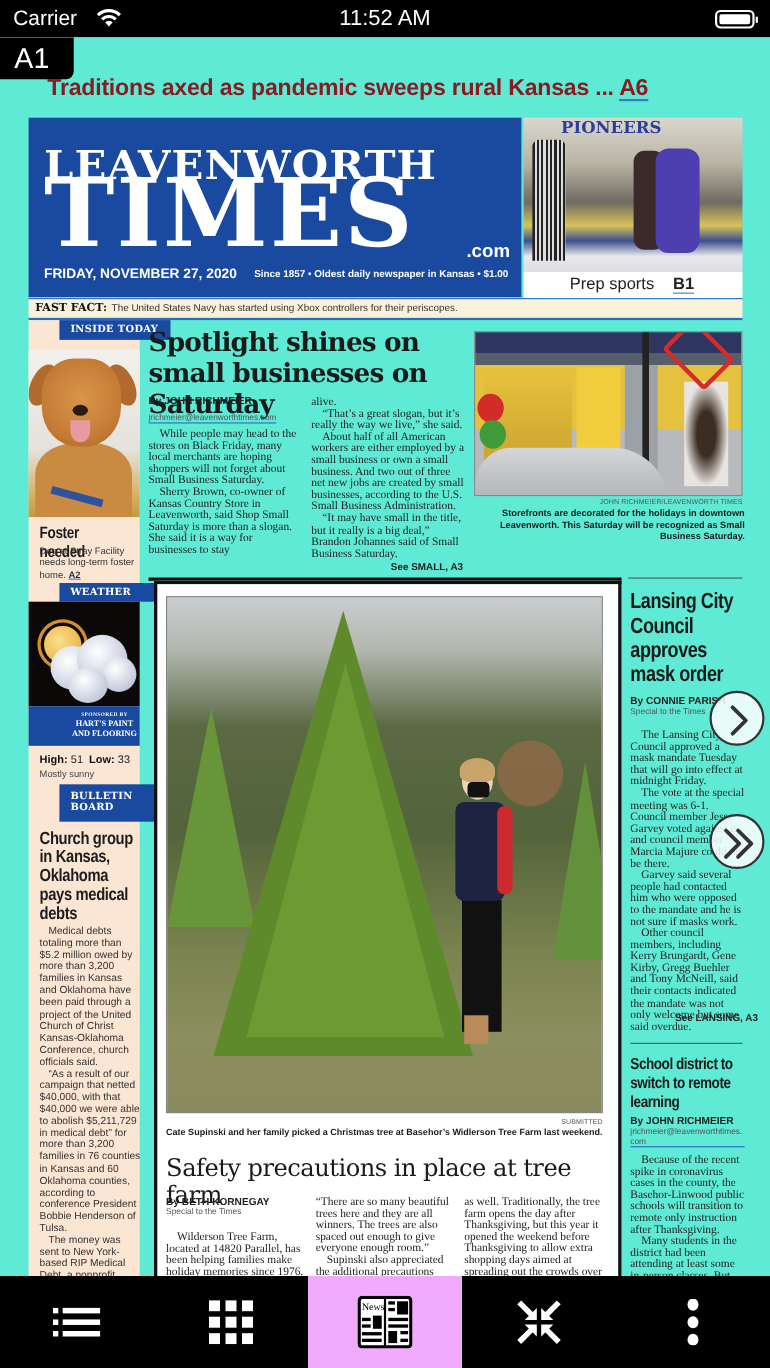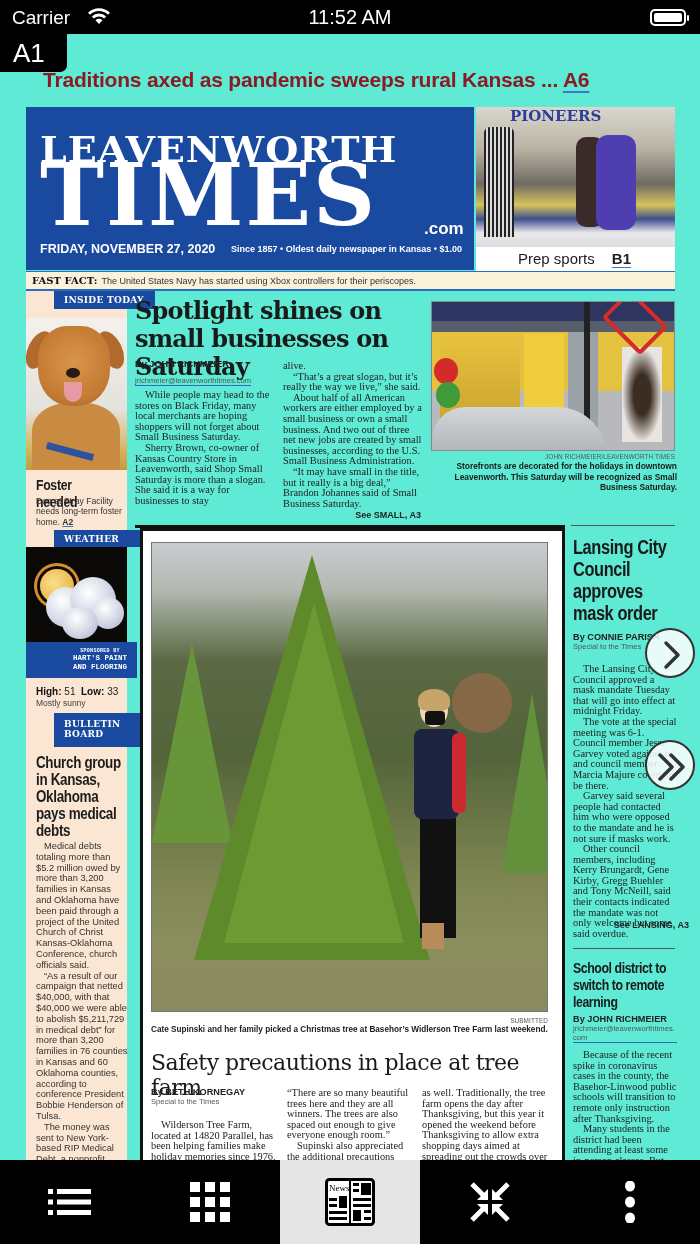--- a/index.html
+++ b/index.html
@@ -57,21 +57,21 @@
   .side-title { position: absolute; left: 10px; font-family: "Liberation Sans", sans-serif; font-weight: bold; color: #1c1c1c; letter-spacing: -0.4px; transform-origin: left top; }
   .side-text { position: absolute; left: 10px; width: 88px; font-size: 8.6px; color: #333; line-height: 10.3px; }
   .side-text .pg { font-weight: bold; text-decoration: underline; text-decoration-color: #3c78c8; }
 
   .weather-img { position: absolute; left: 0; top: 256px; width: 101px; height: 95px; background: #0b0908; overflow: hidden; }
   .weather-img .sun { position: absolute; left: 14px; top: 22px; width: 34px; height: 34px; background: radial-gradient(circle at 40% 40%, #f9e18d, #e6a32c); border-radius: 50%; box-shadow: 0 0 0 3px #0b0908, 0 0 0 6px #d48e2c; }
   .weather-img .c1 { position: absolute; left: 20px; top: 40px; width: 40px; height: 40px; background: radial-gradient(circle at 40% 35%, #ffffff, #b3bcd2); border-radius: 50%; }
   .weather-img .c2 { position: absolute; left: 44px; top: 30px; width: 46px; height: 46px; background: radial-gradient(circle at 40% 35%, #ffffff, #aab3cc); border-radius: 50%; }
   .weather-img .c3 { position: absolute; left: 66px; top: 50px; width: 32px; height: 32px; background: radial-gradient(circle at 40% 35%, #ffffff, #aab3cc); border-radius: 50%; }
   .weather-img .c4 { position: absolute; left: 36px; top: 60px; width: 36px; height: 32px; background: radial-gradient(circle at 40% 35%, #ffffff, #aab3cc); border-radius: 50%; }
-  .sponsor { position: absolute; left: 0; top: 351px; width: 111px; height: 36px; background: #1a4aa0; color: #fff; text-align: center; font-family: Liberation Mono, monospace; font-weight: bold; padding-left: 37px; }
+  .sponsor { position: absolute; left: 0; top: 351px; width: 101px; height: 36px; background: #1a4aa0; color: #fff; text-align: center; font-family: Liberation Serif, serif; font-weight: bold; padding-left: 37px; }
   .sponsor .s1 { font-size: 5px; padding-top: 6px; letter-spacing: 0.3px; }
   .sponsor .s2 { font-size: 7.5px; line-height: 9px; }
   .hilo { position: absolute; left: 10px; top: 395px; font-size: 10px; color: #222; }
   .hilo b { color: #111; }
   .hilo-cond { position: absolute; left: 10px; top: 407px; font-size: 8.5px; color: #444; }
 
   
   .main-head { position: absolute; left: 135px; top: 263px; width: 285px; font-family: "DejaVu Serif", serif; font-weight: bold; font-size: 24px; line-height: 28px; letter-spacing: -0.8px; color: #1a1a1a; }
   .byline { font-family: "Liberation Sans", sans-serif; font-weight: bold; font-size: 9.2px; color: #222; }
   .email { font-size: 7.6px; color: #555; border-bottom: 1px solid #2a6cc0; display: inline-block; }
@@ -117,21 +117,21 @@
   .right-col { position: absolute; left: 565px; top: 494px; width: 110px; }
   .cond-head { font-family: "Liberation Sans", sans-serif; font-weight: bold; color: #1a1a1a; letter-spacing: -0.5px; transform-origin: left top; }
 
   
   .nav-btn { position: absolute; width: 50px; height: 50px; border: 2px solid #333; border-radius: 50%; background: rgba(255,255,255,0.85); z-index: 6; }
   .nav-btn svg { position: absolute; left: 0; top: 0; }
 
   
   .toolbar { position: absolute; left: 0; top: 1160px; width: 700px; height: 84px; background: #000; display: flex; }
   .tb-btn { flex: 1; position: relative; }
-  .tb-btn.active { background: #e5e5e5; }
+  .tb-btn.active { background: #f0abfc; }
   .tb-btn svg { position: absolute; left: 50%; top: 50%; transform: translate(-50%, -50%); }
 </style>
 </head>
 <body>
 
 <div class="statusbar">
   <span class="carrier">Carrier</span>
   <svg class="wifi" viewBox="0 0 26 20">
     <path d="M13 18 L9.5 14.2 A5 5 0 0 1 16.5 14.2 Z" fill="#fff"></path>
     <path d="M5.8 10.6 A10 10 0 0 1 20.2 10.6 L18.2 12.6 A7.2 7.2 0 0 0 7.8 12.6 Z" fill="#fff"></path>

